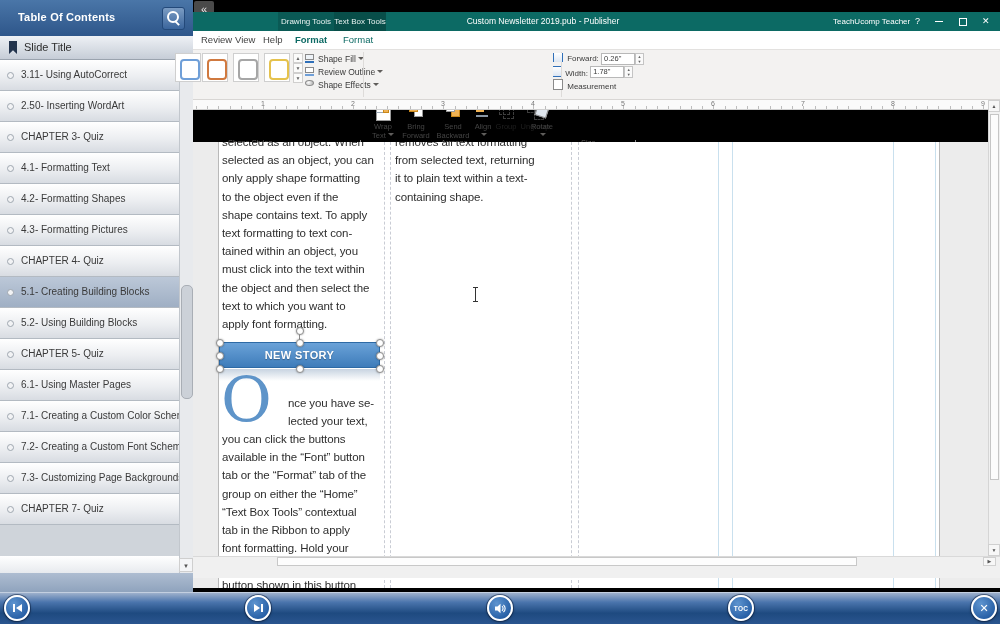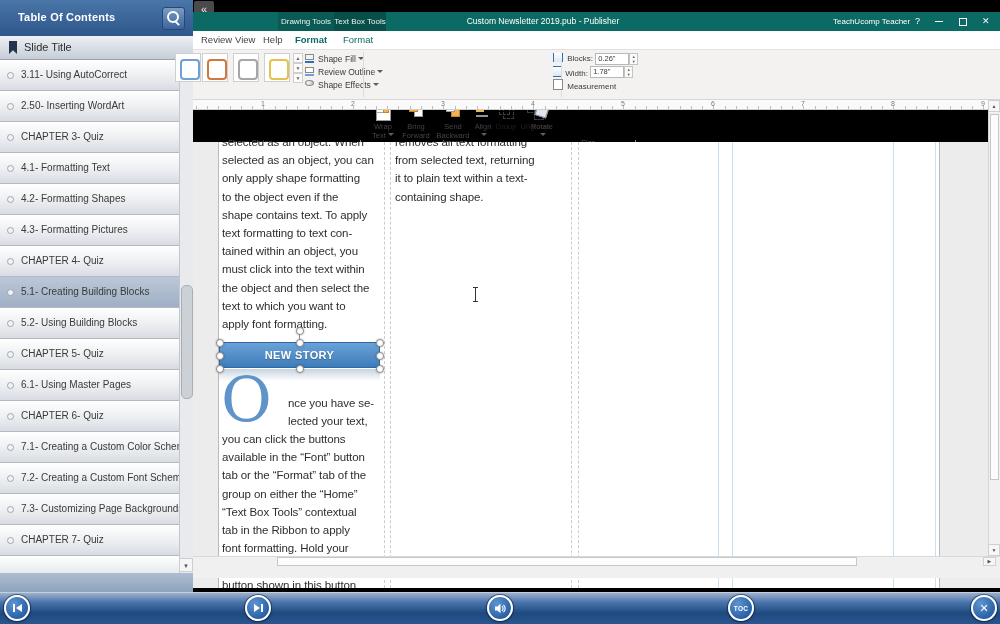--- a/index.html
+++ b/index.html
@@ -196,24 +196,20 @@
       <div class="sb-item">
           <span class="dot"></span>
           <span class="lbl">CHAPTER 5- Quiz</span>
         </div>
       <div class="sb-item">
           <span class="dot"></span>
           <span class="lbl">6.1- Using Master Pages</span>
         </div>
       <div class="sb-item">
           <span class="dot"></span>
-          <span class="lbl">CHAPTER 6- Quiz</span>
-        </div>
-      <div class="sb-item">
-          <span class="dot"></span>
           <span class="lbl">7.1- Creating a Custom Color Scheme</span>
         </div>
       <div class="sb-item">
           <span class="dot"></span>
           <span class="lbl">7.2- Creating a Custom Font Scheme</span>
         </div>
       <div class="sb-item">
           <span class="dot"></span>
           <span class="lbl">7.3- Customizing Page Backgrounds</span>
         </div>
@@ -325,21 +321,21 @@
         <div class="ricon">
             <span class="rotico"></span>
             <span class="rotarrow"></span>
           </div>
         <div><span>Rotate</span><br><span class="caret"></span></div>
       </div>
       <div class="abs vdiv" style="left:368px;top:2px;"></div>
 
       <div class="abs size-row" style="top:3px;">
         <span class="size-ico"></span>
-        <span>Blocks:</span>
+        <span>Forward:</span>
         <span class="size-input">0.26"</span><span class="spinner">▲<br>▼</span>
       </div>
       <div class="abs size-row" style="top:16px;">
         <span class="size-ico" style="border:none;border-top:1px solid #2f6fb8;border-bottom:1px solid #2f6fb8;"></span>
         <span>Width:</span>
         <span class="size-input">1.78"</span><span class="spinner">▲<br>▼</span>
       </div>
       <div class="abs size-row" style="top:29px;">
         <span class="size-ico" style="background:#fff;border:1px solid #8a8a8a;"></span>
         <span>Measurement</span>

